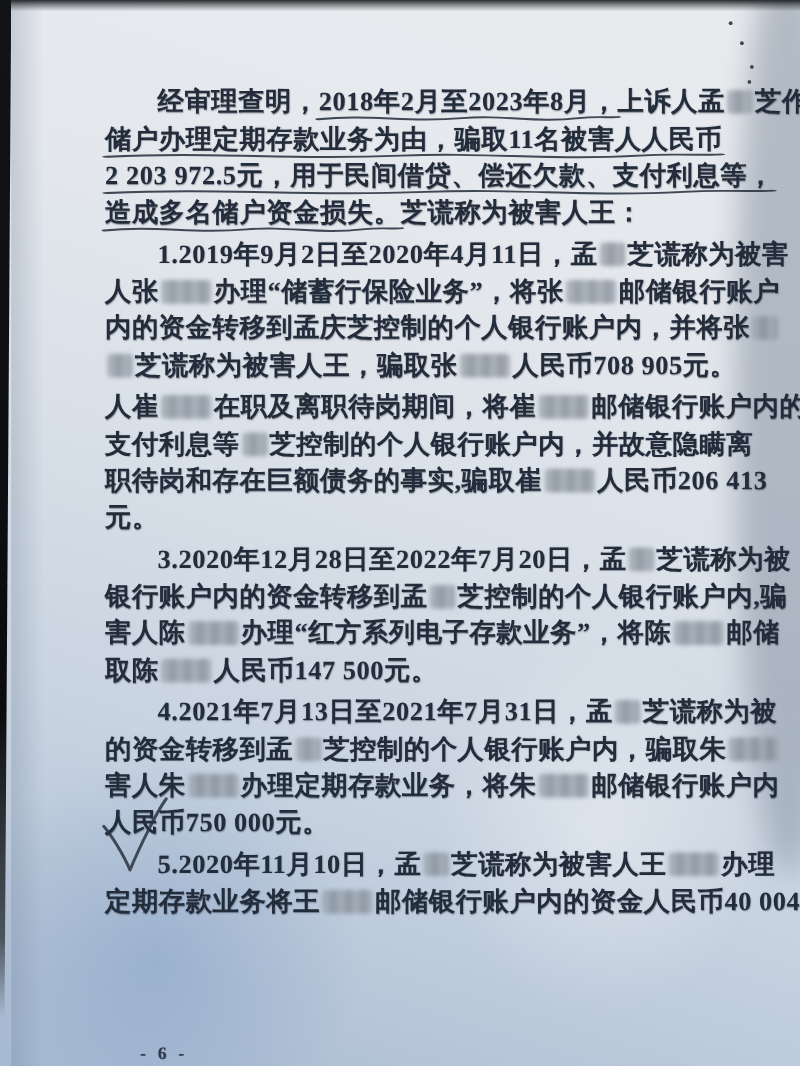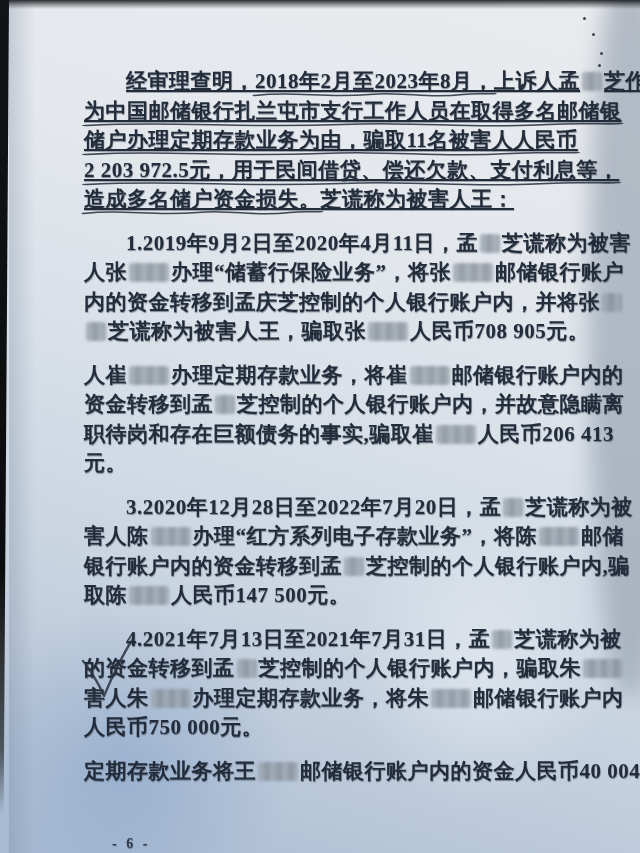--- a/index.html
+++ b/index.html
@@ -21,22 +21,22 @@
   .tint-bl{position:absolute;left:-40px;bottom:-80px;width:330px;height:330px;
     background:radial-gradient(closest-side,rgba(110,145,190,.38),rgba(110,145,190,0));}
   .highlight{position:absolute;right:30px;bottom:40px;width:260px;height:300px;
     background:radial-gradient(closest-side,rgba(255,255,255,.35),rgba(255,255,255,0));}
   .speck{position:absolute;width:3px;height:3px;border-radius:50%;background:#3c4450;filter:blur(.4px);}
 
   
   .doc-text{position:absolute;left:84px;top:67px;width:512px;color:var(--ink,#232c3a);
     font-size:21px;font-weight:bold;letter-spacing:.5px;
     text-shadow:.4px .7px 1px rgba(35,44,58,.5);}
-  .para{margin-top:14px;}
-  .para:first-child{margin-top:0;text-decoration:underline;}
+  .para{margin-top:4px;}
+  .para:first-child{margin-top:0;}
   .line{height:29.5px;line-height:29.5px;white-space:nowrap;}
   .indent{padding-left:42px;}
   .seg{position:relative;}
   .uwave{position:absolute;left:-3px;bottom:-6px;width:calc(100% + 6px);height:9px;overflow:visible;}
   .uwave path{stroke:#28313f;stroke-width:1.7;stroke-linecap:round;fill:none;opacity:.88;}
   .redact{display:inline-block;height:19px;border-radius:3px;margin:0 2px;vertical-align:-3px;
     background:repeating-linear-gradient(90deg,#9aa3ad 0 6px,#878f9a 6px 12px);
     filter:blur(1.6px);opacity:.8;}
 
   .checkmark{position:absolute;left:74px;top:634px;width:66px;height:72px;}
@@ -59,58 +59,56 @@
   <div class="speck" style="left:583px;top:17px"></div>
   <div class="speck" style="left:592px;top:33px"></div>
   <div class="speck" style="left:600px;top:52px"></div>
   <div class="speck" style="left:598px;top:64px"></div>
 
   <div class="doc-text">
       <div class="para">
         <div class="line indent"><span class="seg">经审理查明，</span><span class="seg">2018年2月至2023年8月，<svg class="uwave" viewBox="0 0 100 10" preserveAspectRatio="none">
               <path d="M1 6 C18 1.5 30 9 48 5 C62 2 72 9.5 86 5 C93 3 97 5 99 4"></path>
             </svg></span><span class="seg">上诉人孟</span><span class="redact" style="width: 20px;"></span><span class="seg">芝作</span></div>
-        <div class="line"><span class="seg">为中国邮储银行扎兰屯市支行工作人员在取得多名邮储银<svg class="uwave" viewBox="0 0 100 10" preserveAspectRatio="none">
-              <path d="M1 6 C18 1.5 30 9 48 5 C62 2 72 9.5 86 5 C93 3 97 5 99 4"></path>
-            </svg></span></div>
         <div class="line"><span class="seg">储户办理定期存款业务为由，骗取11名被害人人民币<svg class="uwave" viewBox="0 0 100 10" preserveAspectRatio="none">
               <path d="M1 6 C18 1.5 30 9 48 5 C62 2 72 9.5 86 5 C93 3 97 5 99 4"></path>
             </svg></span></div>
         <div class="line"><span class="seg">2 203 972.5元，用于民间借贷、偿还欠款、支付利息等，<svg class="uwave" viewBox="0 0 100 10" preserveAspectRatio="none">
               <path d="M1 6 C18 1.5 30 9 48 5 C62 2 72 9.5 86 5 C93 3 97 5 99 4"></path>
             </svg></span></div>
         <div class="line"><span class="seg">造成多名储户资金损失。<svg class="uwave" viewBox="0 0 100 10" preserveAspectRatio="none">
               <path d="M1 6 C18 1.5 30 9 48 5 C62 2 72 9.5 86 5 C93 3 97 5 99 4"></path>
             </svg></span><span class="seg">芝谎称为被害人王：</span></div>
       </div>
       <div class="para">
         <div class="line indent"><span class="seg">1.2019年9月2日至2020年4月11日，孟</span><span class="redact" style="width: 20px;"></span><span class="seg">芝谎称为被害</span></div>
         <div class="line"><span class="seg">人张</span><span class="redact" style="width: 40px;"></span><span class="seg">办理“储蓄行保险业务”，将张</span><span class="redact" style="width: 40px;"></span><span class="seg">邮储银行账户</span></div>
         <div class="line"><span class="seg">内的资金转移到孟庆芝控制的个人银行账户内，并将张</span><span class="redact" style="width: 20px;"></span></div>
         <div class="line"><span class="redact" style="width: 20px;"></span><span class="seg">芝谎称为被害人王，骗取张</span><span class="redact" style="width: 40px;"></span><span class="seg">人民币708 905元。</span></div>
       </div>
       <div class="para">
-        <div class="line"><span class="seg">人崔</span><span class="redact" style="width: 40px;"></span><span class="seg">办理定期存款业务，将崔</span><span class="redact" style="width: 40px;"></span><span class="seg">邮储银行账户内的</span></div>
-        <div class="line"><span class="seg">资金转移到孟</span><span class="redact" style="width: 20px;"></span><span class="seg">芝控制的个人银行账户内，并故意隐瞒离</span></div>
+        <div class="line"><span class="seg">人崔</span><span class="redact" style="width: 40px;"></span><span class="seg">在职及离职待岗期间，将崔</span><span class="redact" style="width: 40px;"></span><span class="seg">邮储银行账户内的</span></div>
+        <div class="line"><span class="seg">支付利息等</span><span class="redact" style="width: 20px;"></span><span class="seg">芝控制的个人银行账户内，并故意隐瞒离</span></div>
         <div class="line"><span class="seg">职待岗和存在巨额债务的事实,骗取崔</span><span class="redact" style="width: 40px;"></span><span class="seg">人民币206 413</span></div>
         <div class="line"><span class="seg">元。</span></div>
       </div>
       <div class="para">
         <div class="line indent"><span class="seg">3.2020年12月28日至2022年7月20日，孟</span><span class="redact" style="width: 20px;"></span><span class="seg">芝谎称为被</span></div>
+        <div class="line"><span class="seg">银行账户内的资金转移到孟</span><span class="redact" style="width: 20px;"></span><span class="seg">芝控制的个人银行账户内,骗</span></div>
         <div class="line"><span class="seg">害人陈</span><span class="redact" style="width: 40px;"></span><span class="seg">办理“红方系列电子存款业务”，将陈</span><span class="redact" style="width: 40px;"></span><span class="seg">邮储</span></div>
-        <div class="line"><span class="seg">银行账户内的资金转移到孟</span><span class="redact" style="width: 20px;"></span><span class="seg">芝控制的个人银行账户内,骗</span></div>
         <div class="line"><span class="seg">取陈</span><span class="redact" style="width: 40px;"></span><span class="seg">人民币147 500元。</span></div>
       </div>
       <div class="para">
         <div class="line indent"><span class="seg">4.2021年7月13日至2021年7月31日，孟</span><span class="redact" style="width: 20px;"></span><span class="seg">芝谎称为被</span></div>
         <div class="line"><span class="seg">的资金转移到孟</span><span class="redact" style="width: 20px;"></span><span class="seg">芝控制的个人银行账户内，骗取朱</span><span class="redact" style="width: 40px;"></span></div>
         <div class="line"><span class="seg">害人朱</span><span class="redact" style="width: 40px;"></span><span class="seg">办理定期存款业务，将朱</span><span class="redact" style="width: 40px;"></span><span class="seg">邮储银行账户内</span></div>
         <div class="line"><span class="seg">人民币750 000元。</span></div>
       </div>
       <div class="para">
+        <div class="line indent"><span class="seg">5.2020年11月10日，孟</span><span class="redact" style="width: 20px;"></span><span class="seg">芝谎称为被害人王</span><span class="redact" style="width: 40px;"></span><span class="seg">办理</span></div>
         <div class="line"><span class="seg">定期存款业务将王</span><span class="redact" style="width: 40px;"></span><span class="seg">邮储银行账户内的资金人民币40 004</span></div>
       </div>
     </div>
 
   <svg class="checkmark" viewBox="0 0 66 72">
     <path d="M9 27 C 15 34, 25 50, 30 62 C 37 45, 51 16, 59 5"></path>
   </svg>
 
   <div class="footer">- 6 -</div>
 </div>

